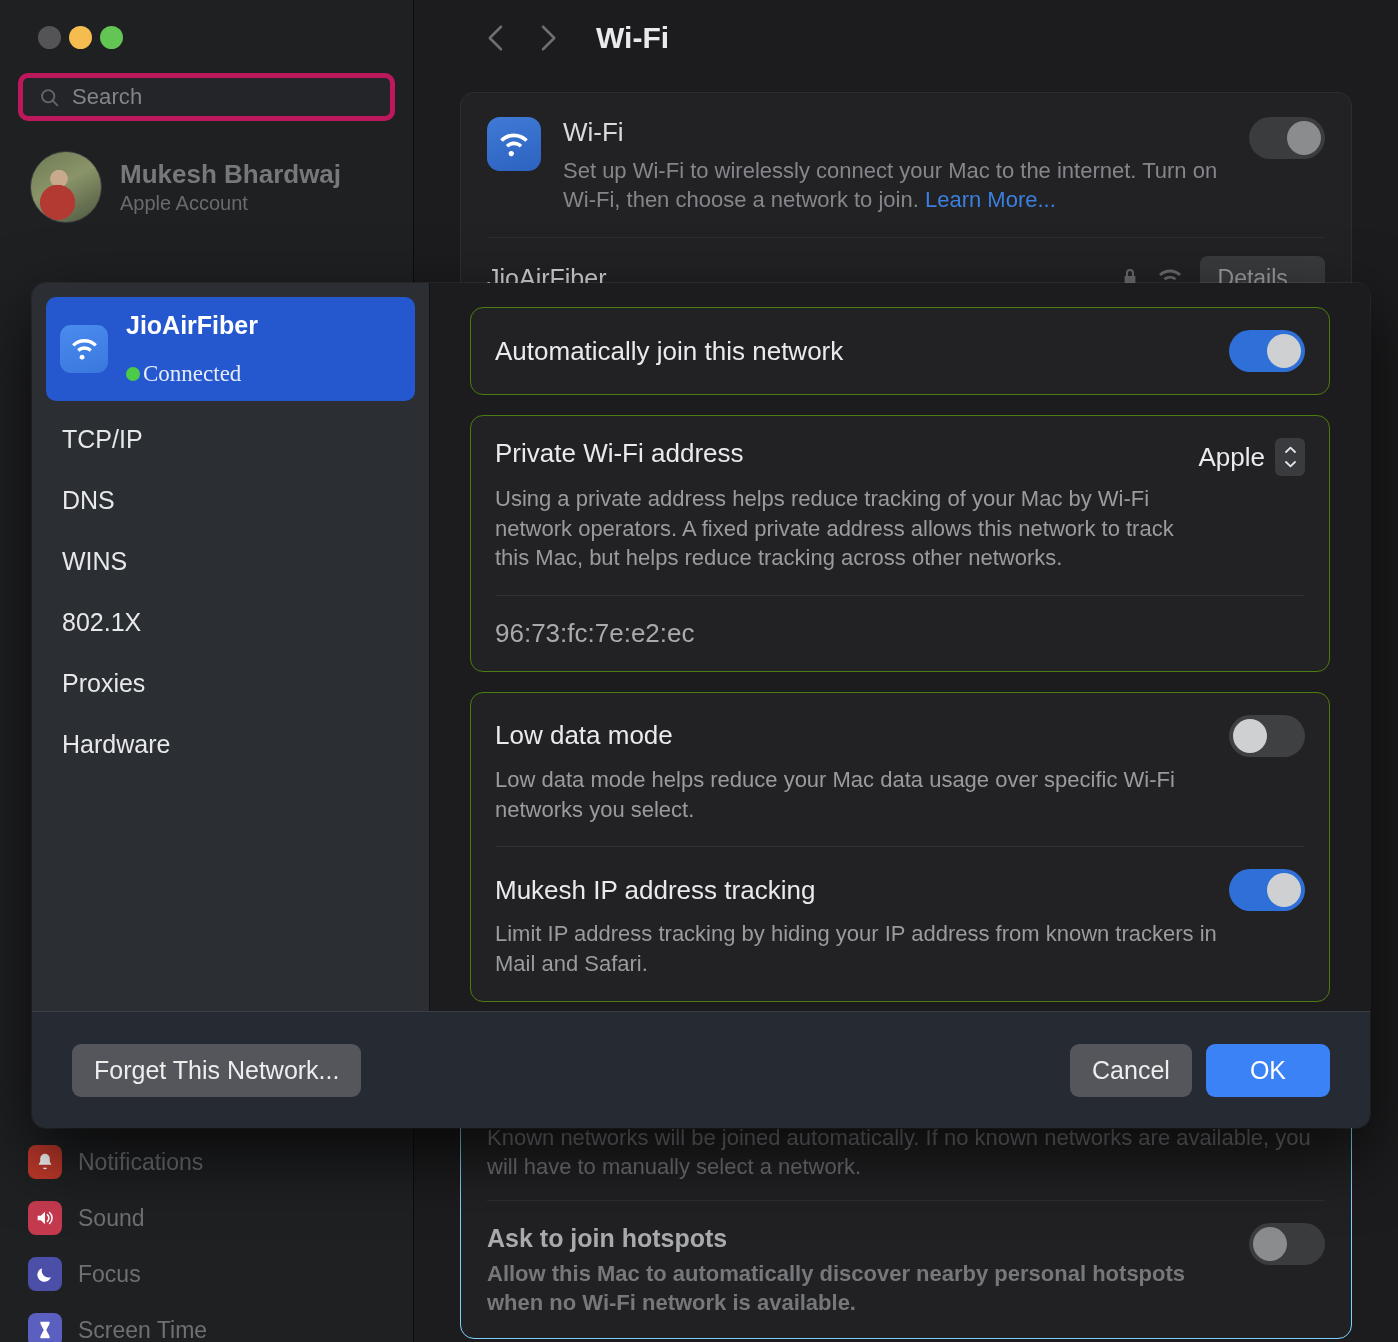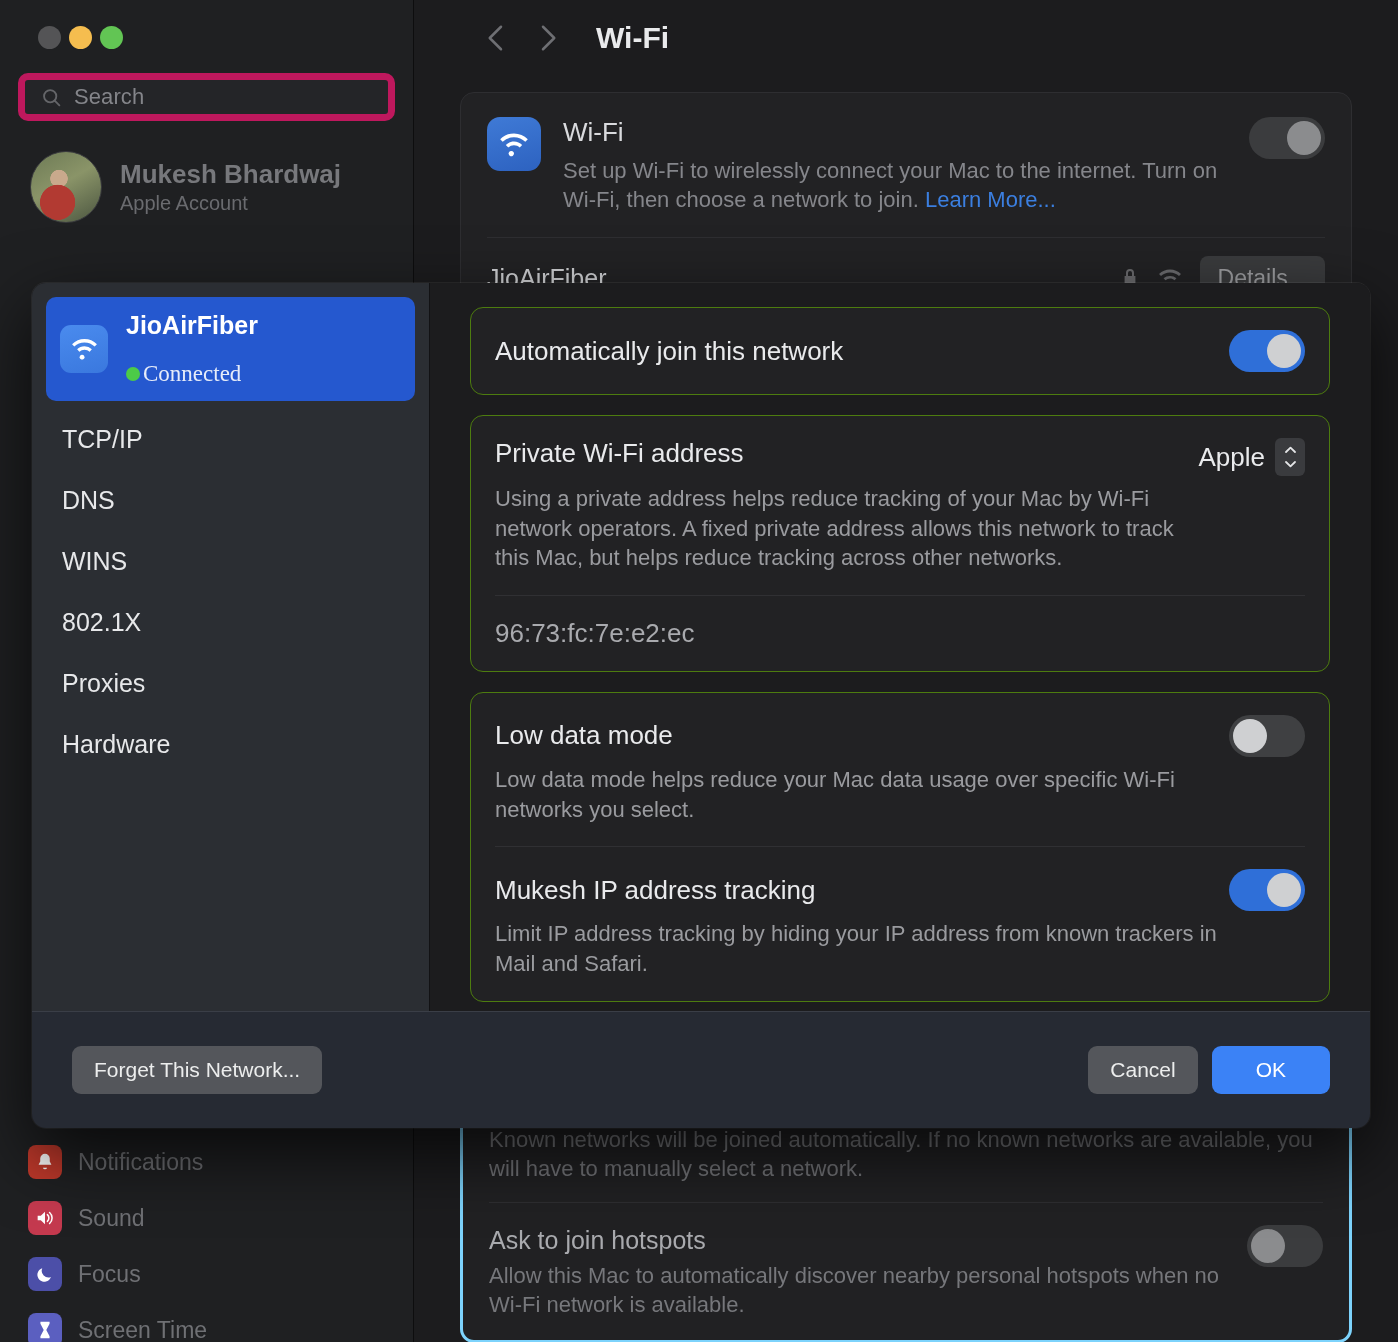--- a/index.html
+++ b/index.html
@@ -45,21 +45,21 @@
   .tl { width: 23px; height: 23px; border-radius: 50%; }
   .tl.red    { background: #545456; }
   .tl.yellow { background: #f5bd4f; }
   .tl.green  { background: #62c554; }
 
   .search-box {
     margin: 24px 2px 0 2px;
     height: 48px;
     border-radius: 10px;
     background: #242528;
-    border: 7px solid #be185d;
+    border: 5px solid #be185d;
     display: flex;
     align-items: center;
     gap: 12px;
     padding: 0 16px;
   }
   .search-icon { width: 21px; height: 21px; flex: 0 0 auto; opacity: .55; }
   .search-placeholder {
     font-size: 22px;
     color: #84858a;
     letter-spacing: .1px;
@@ -196,30 +196,30 @@
   }
 
   
   .lower-block {
     position: absolute;
     left: 46px; right: 46px;
     top: 1108px;
   }
   .lower-card {
     background: #212123;
-    border: 3px solid #7dd3fc;
+    border: 1px solid #7dd3fc;
     border-radius: 14px;
     padding: 0 26px;
   }
   .sub-text {
     font-size: 22px; color: #747579; line-height: 1.34;
     padding: 14px 0 18px 0;
   }
   .opt-row { display: flex; align-items: flex-start; gap: 20px; padding: 22px 0 20px 0; }
-  .opt-body { flex: 1; }
+  .opt-body { flex: 1; font-weight: bold; }
   .opt-title { font-size: 25px; color: #a9aaae; line-height: 1.2; }
   .opt-desc { font-size: 22px; color: #76777b; line-height: 1.34; margin-top: 6px; }
 
   
   .sheet-shadow {
     position: absolute;
     left: 32px; top: 283px;
     width: 1338px; height: 845px;
     border-radius: 14px;
     box-shadow: 0 26px 70px rgba(0,0,0,.72), 0 0 0 1px rgba(255,255,255,.07);
@@ -343,21 +343,21 @@
     border-top: 1px solid #3a3e47;
     display: flex;
     align-items: center;
     padding: 0 40px;
     gap: 14px;
   }
   .btn {
     border: none;
     font-family: inherit;
     border-radius: 9px;
-    font-size: 21px;
+    font-size: 25px;
     padding: 12px 22px;
   }
   .btn-gray { background: #54565b; color: #eceded; }
   .btn-blue { background: #3b82f6; color: #ffffff; padding-left: 44px; padding-right: 44px; }
   .spacer { flex: 1; }
 </style>
 </head>
 <body>
 
 <div id="root">

